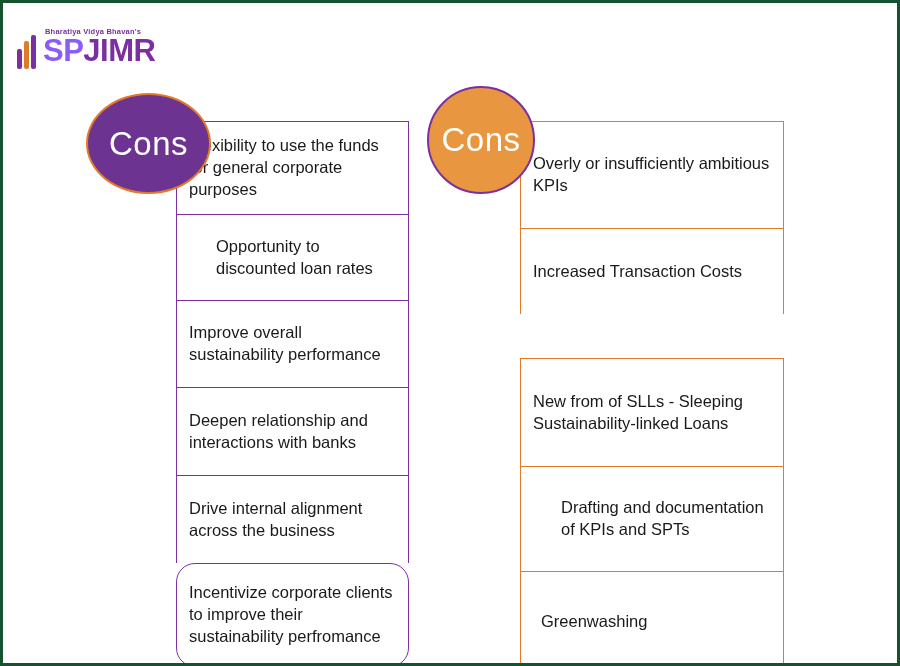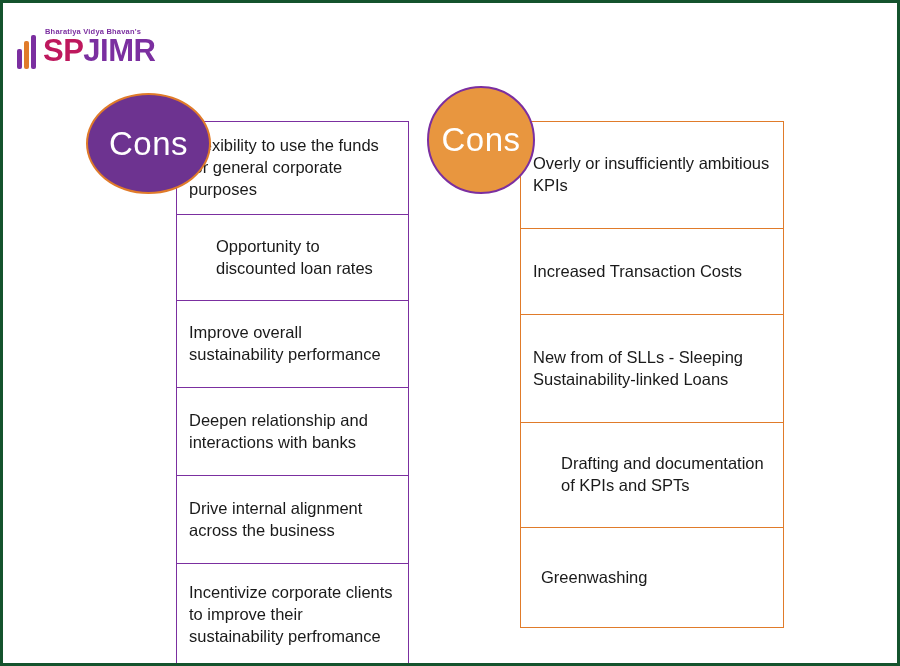--- a/index.html
+++ b/index.html
@@ -57,21 +57,21 @@
   #logo-main {
     position: absolute;
     left: 26px;
     top: 14px;
     font-size: 31px;
     font-weight: bold;
     letter-spacing: -0.5px;
     line-height: 1;
     white-space: nowrap;
   }
-  #logo-main .sp { color: #be185d; }
+  #logo-main .sp { color: #8b5cf6; }
   #logo-main .jimr { color: #7b2fa0; margin-top: 40px; }
 
   
   .column {
     position: absolute;
   }
   #pros-col { left: 173px; top: 118px; width: 233px; }
   #cons-col { left: 517px; top: 118px; width: 264px; }
 
   .item {
@@ -87,25 +87,25 @@
   #pros-col .item:last-child { border-bottom: 1.8px solid #7b2fa0; }
   #cons-col .item { border: 1.8px solid #e07b2a; border-bottom: none; }
   #cons-col .item:last-child { border-bottom: 1.8px solid #e07b2a; padding-left: 20px; }
 
   
   #pros-col .item.h1 { height: 93px; }
   #pros-col .item.h2 { height: 86px; padding-left: 39px; }
   #pros-col .item.h3 { height: 87px; }
   #pros-col .item.h4 { height: 88px; }
   #pros-col .item.h5 { height: 88px; }
-  #pros-col .item.h6 { height: 104px; }
+  #pros-col .item.h6 { height: 104px; border-radius: 19px; }
 
   #cons-col .item.c1 { height: 107px; }
   #cons-col .item.c2 { height: 86px; }
-  #cons-col .item.c3 { height: 108px; }
+  #cons-col .item.c3 { height: 108px; margin-top: 44px; }
   #cons-col .item.c4 { height: 105px; padding-left: 40px; }
   #cons-col .item.c5 { height: 101px; }
 
   
   .bubble {
     position: absolute;
     border-radius: 50%;
     display: flex;
     align-items: center;
     justify-content: center;

